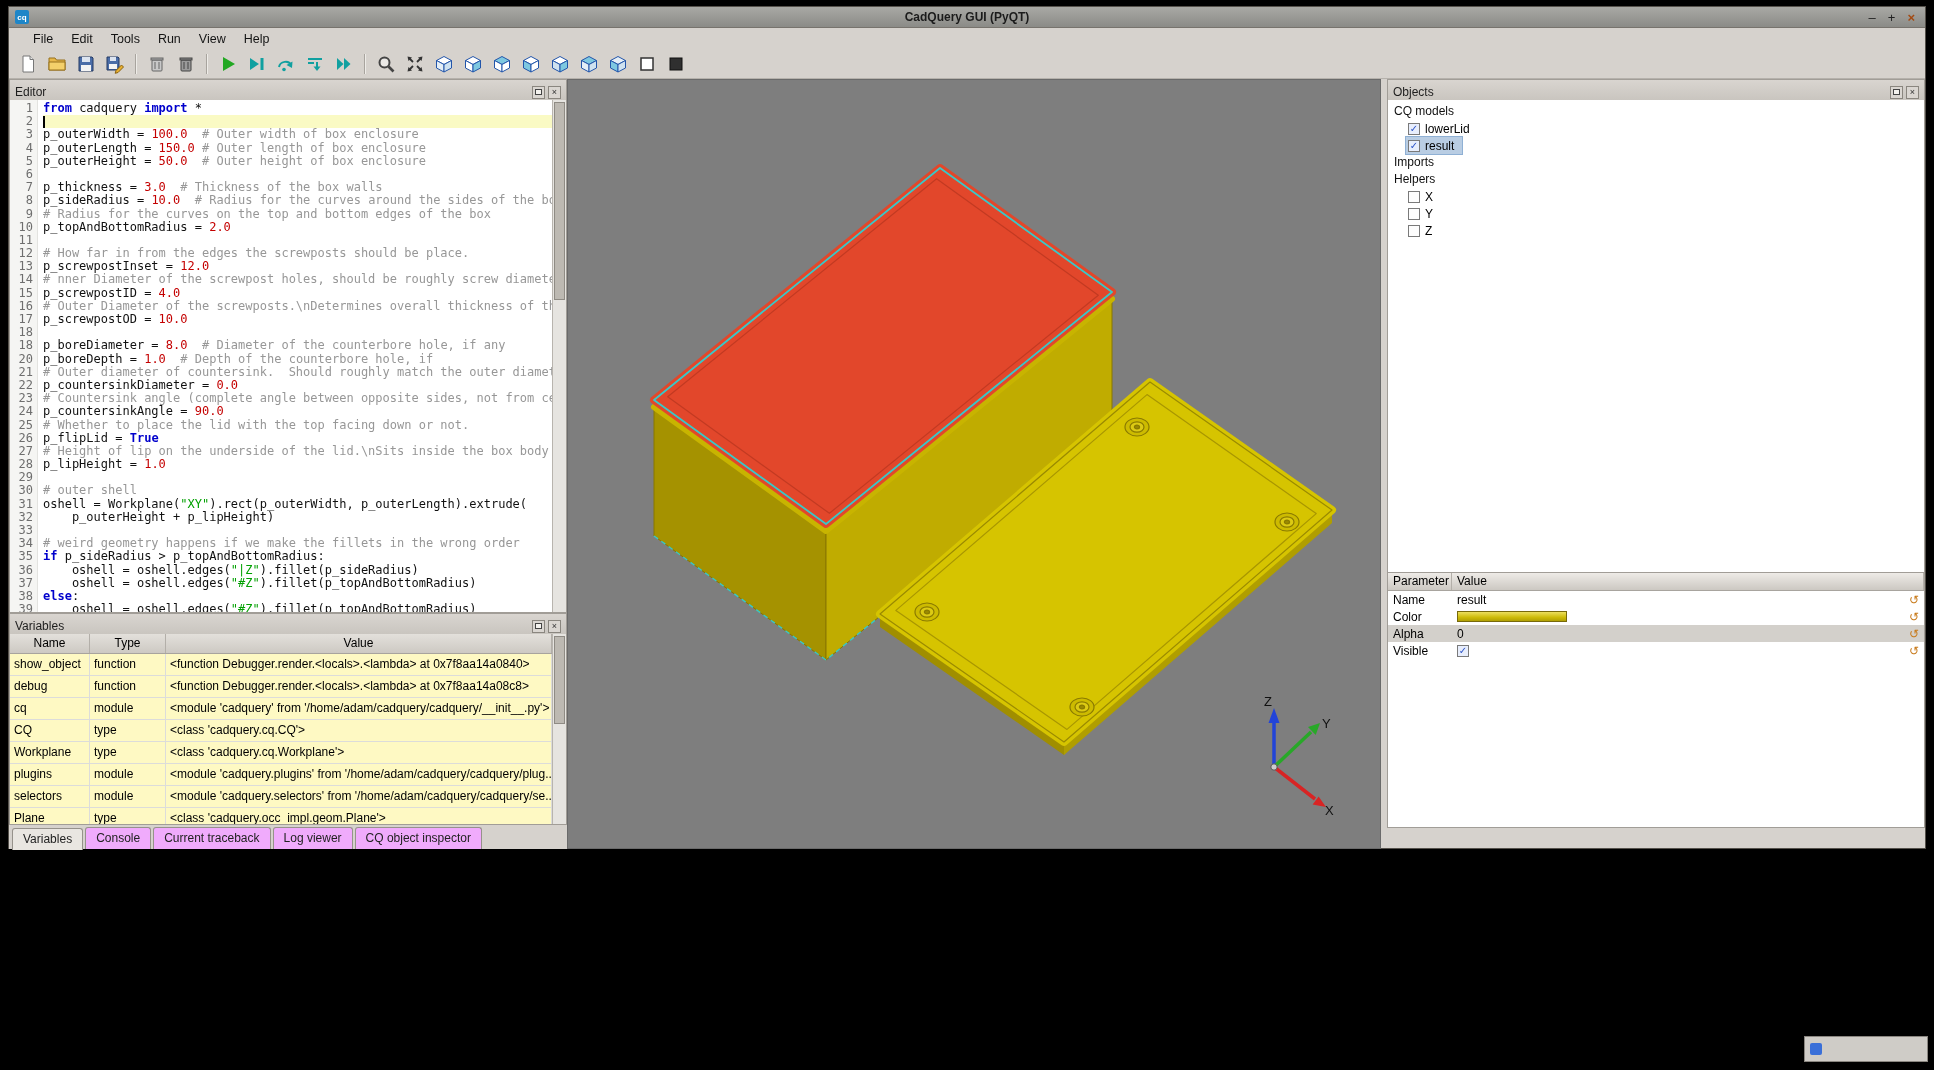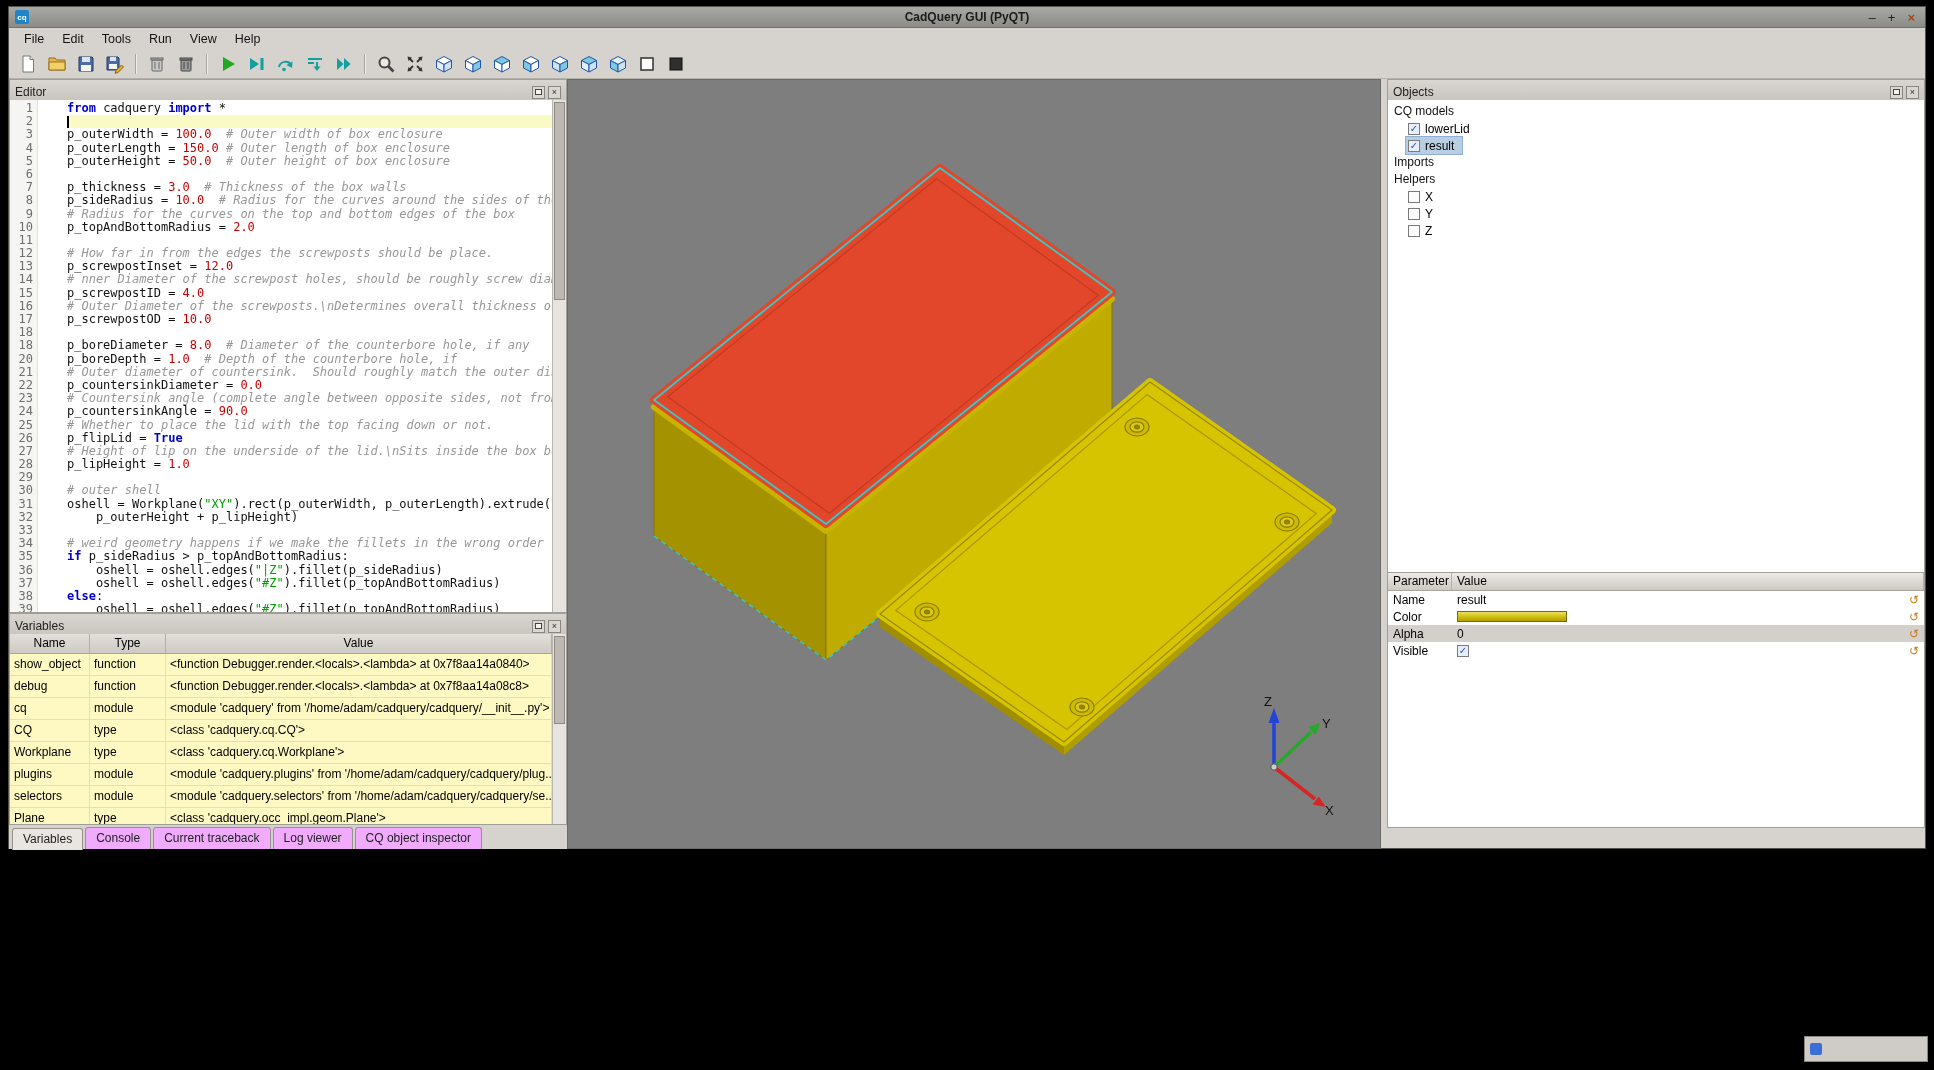--- a/index.html
+++ b/index.html
@@ -11,21 +11,21 @@
   .titlebar { position:absolute; left:0; top:0; width:100%; height:21px;
     background:linear-gradient(#a9a9a5,#8b8b87); display:flex; align-items:center; border-bottom:1px solid #77736d; }
   .app-icon { width:14px; height:14px; margin-left:6px; background:#1e86c8; color:#fff; font-size:8px; font-weight:bold;
     display:flex; align-items:center; justify-content:center; border-radius:2px; z-index:2; }
   .title-text { position:absolute; left:0; right:0; text-align:center; font-weight:bold; font-size:12px; color:#1b1b1b; }
   .win-controls { margin-left:auto; display:flex; gap:12px; padding-right:10px; z-index:2; font-size:13px; color:#222; }
   .win-btn { cursor:default; line-height:21px; }
   .win-btn.close { color:#a34a12; font-weight:bold; }
 
   
-  .menubar { position:absolute; left:0; top:21px; width:100%; height:22px; display:flex; align-items:center;
+  .menubar { position:absolute; left:9px; top:21px; width:100%; height:22px; display:flex; align-items:center;
     padding-left:6px; font-size:12.5px; color:#141414; }
   .menu-item { padding:3px 9px; }
 
   
   .toolbar { position:absolute; left:0; top:43px; width:100%; height:29px; display:flex; align-items:center;
     padding-left:4px; border-bottom:1px solid #b5b1ab; }
   .tb-btn { width:27px; height:25px; display:flex; align-items:center; justify-content:center; margin:0 1px; border-radius:2px; }
   .tb-sep { width:9px; height:20px; position:relative; margin:0 2px; }
   .tb-sep::after { content:''; position:absolute; left:4px; top:0; bottom:0; width:1px; background:#a8a49e; border-right:1px solid #eeece8; }
 
@@ -39,26 +39,26 @@
   .float-glyph { width:7px; height:6px; border:1px solid #444; display:block; background:#f4f2ee; }
 
   
   .editor-panel { left:0; top:72px; width:558px; height:534px; }
   .editor-body { position:absolute; left:0; right:0; top:20px; bottom:0; display:flex; background:#fff; overflow:hidden;
     font-family:"DejaVu Sans Mono",monospace; font-size:12px; line-height:13.2px; }
   .gutter { width:28px; background:#f5f5f3; color:#6e6e6e; text-align:right; padding:2px 4px 0 0;
     border-right:1px solid #e3e3e0; flex:none; }
   .gut-line { height:13.2px; }
   .code { flex:1; padding:2px 0 0 5px; white-space:pre; overflow:hidden; color:#111; }
-  .code-line { height:13.2px;margin-left:24px; }
+  .code-line { height:13.2px; }
   .code-line.active { background:#fafac4; }
   .cursor { display:inline-block; width:1.5px; height:12px; background:#000; vertical-align:text-bottom; }
   .tok-kw { color:#0000cc; font-weight:bold; }
   .tok-num { color:#c40000; }
-  .tok-com { color:#979797; font-style:italic; }
+  .tok-com { color:#979797; }
   .tok-str { color:#00a000; }
   .vscroll { width:14px; background:#e6e4e0; border-left:1px solid #b8b4ae; position:relative; flex:none; }
   .vscroll .thumb { position:absolute; left:1px; right:1px; background:#bdb9b2; border:1px solid #8f8b84; }
 
   
   .vars-panel { left:0; top:606px; width:558px; height:212px; }
   .vars-head { position:absolute; top:20px; left:0; right:14px; height:20px; display:grid; grid-template-columns:80px 76px 1fr;
     background:linear-gradient(#e3e0db,#cdc9c3); border-bottom:1px solid #a8a49e; font-size:12px; }
   .vars-head > div { border-right:1px solid #b3afa9; padding:2px 4px; text-align:center; overflow:hidden; }
   .vars-body { position:absolute; top:40px; left:0; right:14px; bottom:0; overflow:hidden; font-size:12px; background:#fef9c3; }

